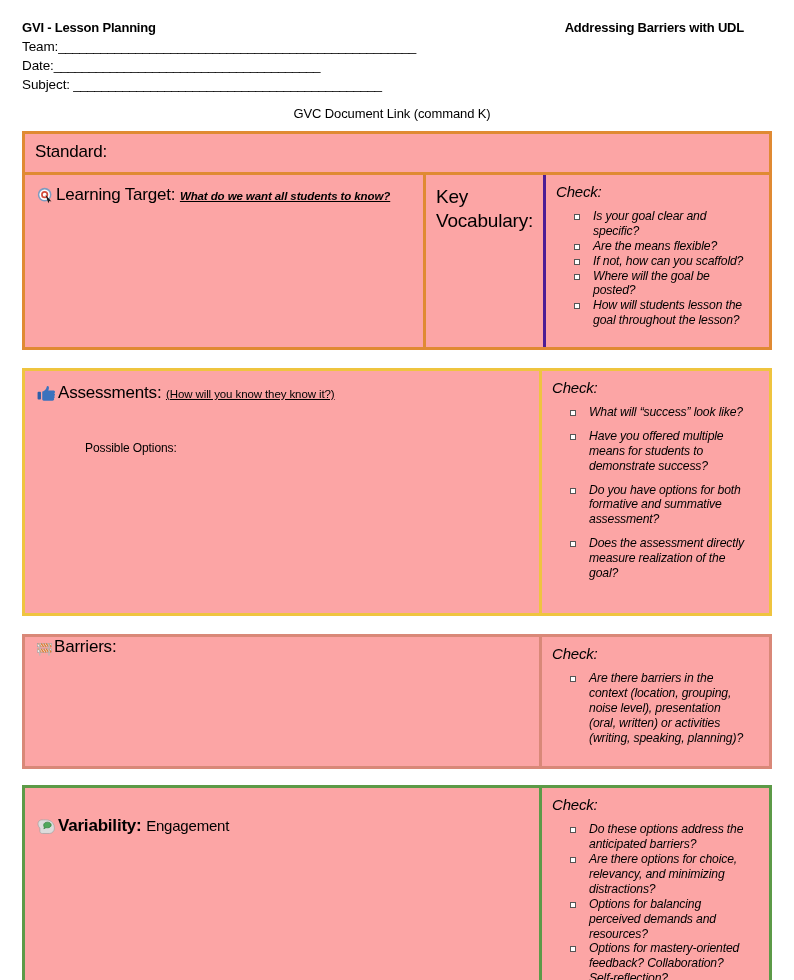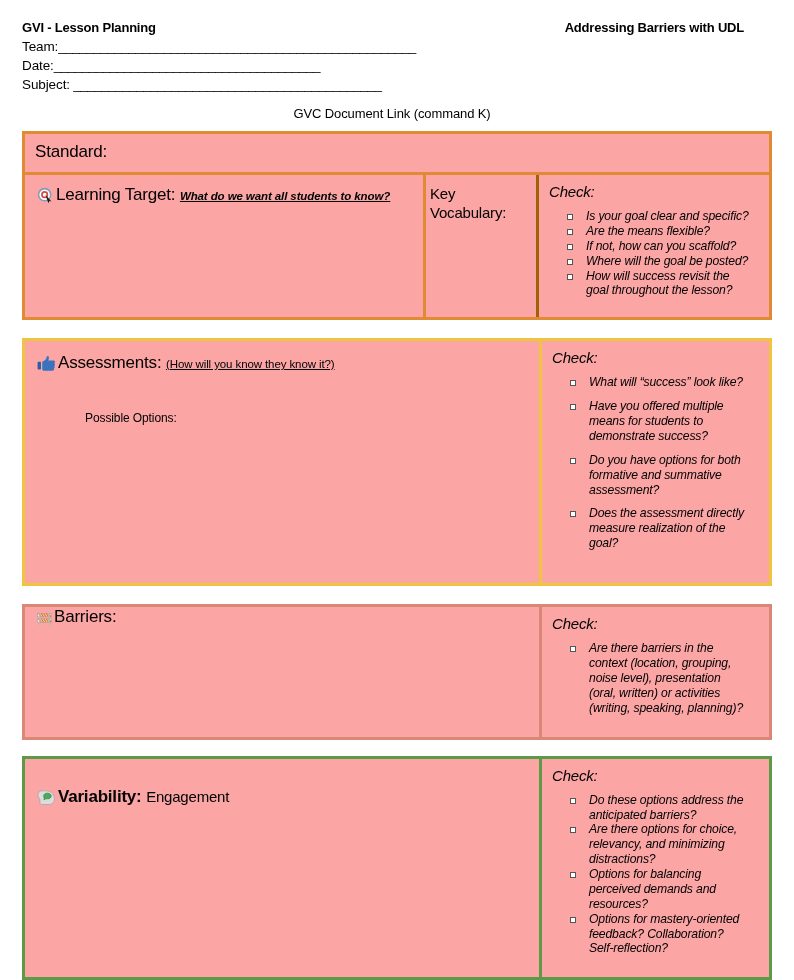--- a/index.html
+++ b/index.html
@@ -67,24 +67,24 @@
     padding: 8px 10px 10px 10px;
     font-size: 17px;
     border-bottom: 3px solid #E08A33;
     letter-spacing: -0.2px;
   }
 
   .cols { display: flex; align-items: stretch; }
   .col-body  { flex: 0 0 398px; padding: 10px 12px; }
   .col-vocab {
     flex: 0 0 116px;
-    padding: 10px 4px;
+    padding: 10px 10px;
     border-left: 3px solid #E08A33;
-    border-right: 3px solid #a16207;
-    font-size: 15px;
+    border-right: 3px solid #4c1d95;
+    font-size: 19px;
     line-height: 1.25;
     letter-spacing: -0.2px;
   }
   .col-check-o { flex: 1 1 auto; padding: 8px 10px 10px 10px; }
 
   .cols-2 { display: flex; align-items: stretch; border-radius: 26px; }
   .a-left   { flex: 0 0 514px; padding: 12px 12px 10px 12px; }
   .a-right  { flex: 1 1 auto; padding: 8px 10px 12px 10px; border-left: 3px solid #EFC43F; }
   .b-left   { flex: 0 0 514px; padding: 0 12px; }
   .b-right  { flex: 1 1 auto; padding: 8px 10px 12px 10px; border-left: 3px solid #D98878; }
@@ -215,21 +215,21 @@
       <span>Key Vocabulary:</span>
     </div>
 
     <div class="col-check-o">
       <div class="check-title">Check:</div>
       <ul class="checks tight">
         <li>Is your goal clear and specific?</li>
         <li>Are the means flexible?</li>
         <li>If not, how can you scaffold?</li>
         <li>Where will the goal be posted?</li>
-        <li>How will success revisit the goal throughout the lesson?</li>
+        <li>How will students lesson the goal throughout the lesson?</li>
       </ul>
     </div>
 
   </div>
 </div>
 
 <div class="section sec-assess">
   <div class="cols-2 row-h2">
 
     <div class="a-left">

